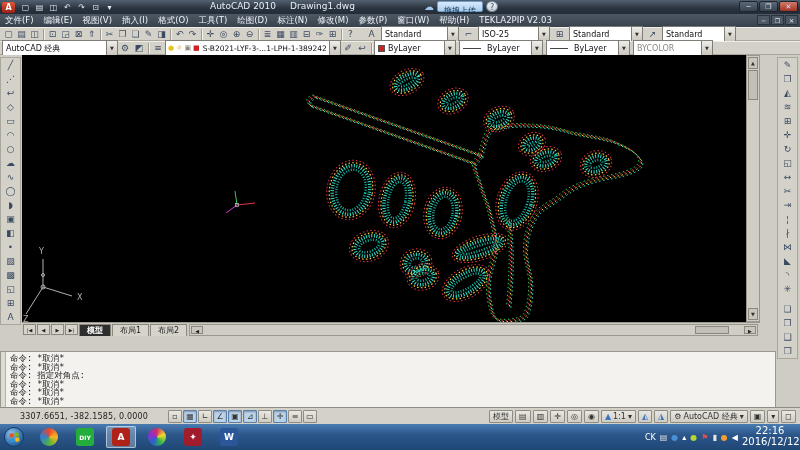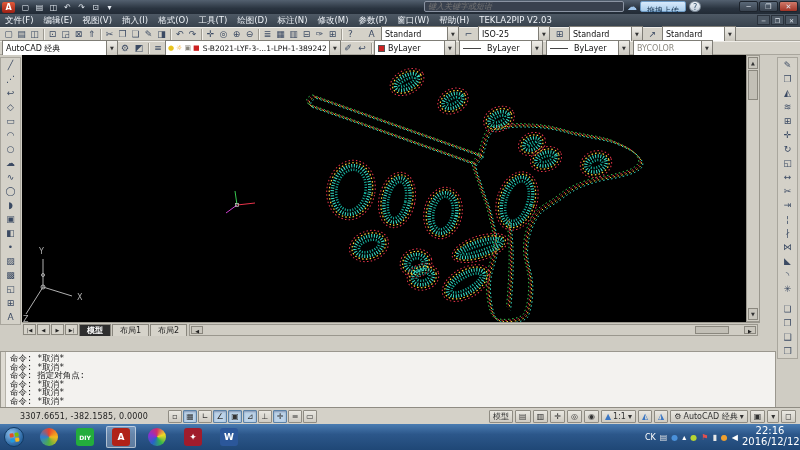--- a/index.html
+++ b/index.html
@@ -137,22 +137,25 @@
     <div class="acad-logo">A</div>
     <div class="qat" id="qat">
         <div class="qbtn">▢</div>
         <div class="qbtn">▤</div>
         <div class="qbtn">◫</div>
         <div class="qbtn">↶</div>
         <div class="qbtn">↷</div>
         <div class="qbtn">⊡</div>
         <div class="qbtn">▾</div>
       </div>
+    <div class="title-center">
+      <span>AutoCAD 2010</span>
+      <span>Drawing1.dwg</span>
+    </div>
     <div class="infocenter">
-      <input class="ic-search" placeholder="键入关键字或短语" style="">
       <span class="ic-cloud">☁</span>
       <span class="ic-upload">拖拽上传</span>
       <span class="ic-help">?</span>
     </div>
     <div class="winbtns" id="winbtns">
         <div class="winbtn">─</div>
         <div class="winbtn">❐</div>
         <div class="winbtn close">✕</div>
       </div>
   </div>

